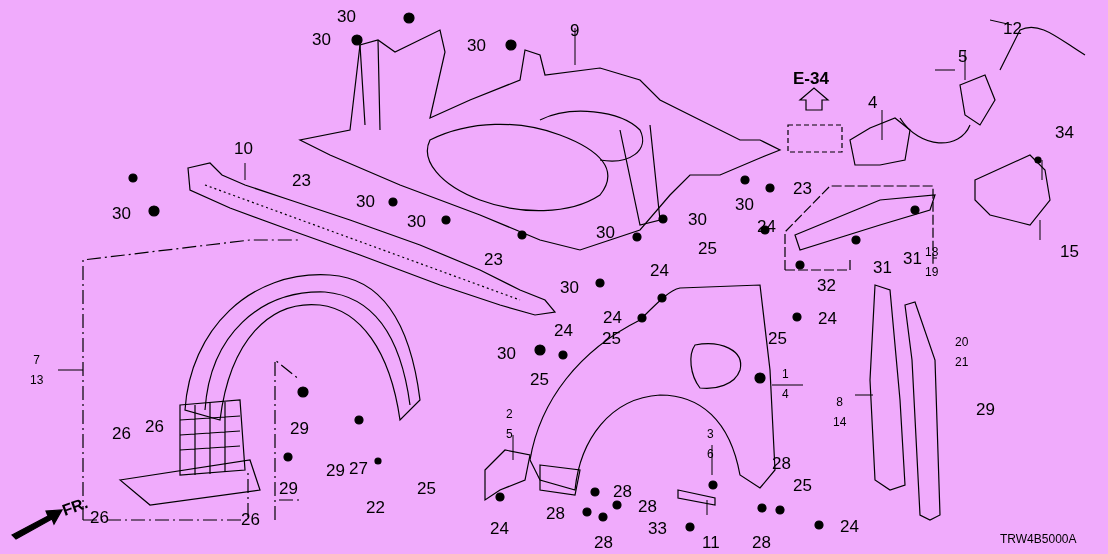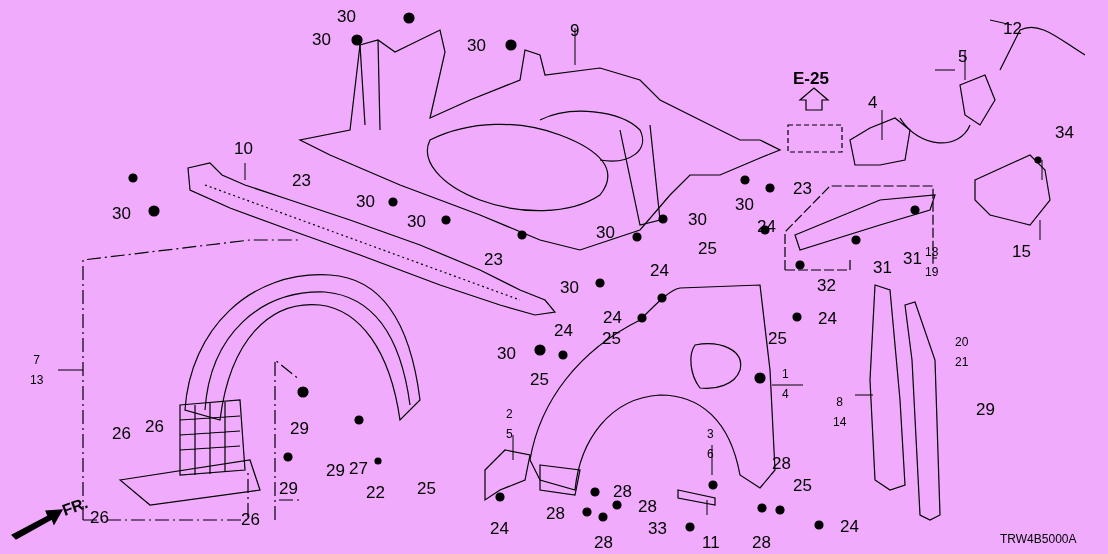--- a/index.html
+++ b/index.html
@@ -187,32 +187,32 @@
   </div>
   <div class="stack" style="left:707px;top:424px">
     <div>3</div>
     <div>6</div>
   </div>
 
   <span class="lbl" style="left:1003px;top:20px">12</span>
   <span class="lbl" style="left:958px;top:48px">5</span>
   <span class="lbl" style="left:868px;top:94px">4</span>
   <span class="lbl" style="left:1055px;top:124px">34</span>
-  <span class="lbl" style="left:1012px;top:243px">15</span>
-  <span class="lbl bold" style="left:793px;top:70px">E-25</span>
+  <span class="lbl" style="left:1060px;top:243px">15</span>
+  <span class="lbl bold" style="left:793px;top:70px">E-34</span>
 
   <span class="lbl" style="left:112px;top:425px">26</span>
   <span class="lbl" style="left:145px;top:418px">26</span>
   <span class="lbl" style="left:90px;top:509px">26</span>
   <span class="lbl" style="left:241px;top:511px">26</span>
   <span class="lbl" style="left:290px;top:420px">29</span>
   <span class="lbl" style="left:279px;top:480px">29</span>
   <span class="lbl" style="left:326px;top:462px">29</span>
   <span class="lbl" style="left:349px;top:460px">27</span>
-  <span class="lbl" style="left:366px;top:484px">22</span>
+  <span class="lbl" style="left:366px;top:499px">22</span>
   <span class="lbl" style="left:976px;top:401px">29</span>
 
   <span class="lbl" style="left:417px;top:480px">25</span>
   <span class="lbl" style="left:490px;top:520px">24</span>
   <span class="lbl" style="left:613px;top:483px">28</span>
   <span class="lbl" style="left:546px;top:505px">28</span>
   <span class="lbl" style="left:638px;top:498px">28</span>
   <span class="lbl" style="left:594px;top:534px">28</span>
   <span class="lbl" style="left:648px;top:520px">33</span>
   <span class="lbl" style="left:702px;top:534px">11</span>

